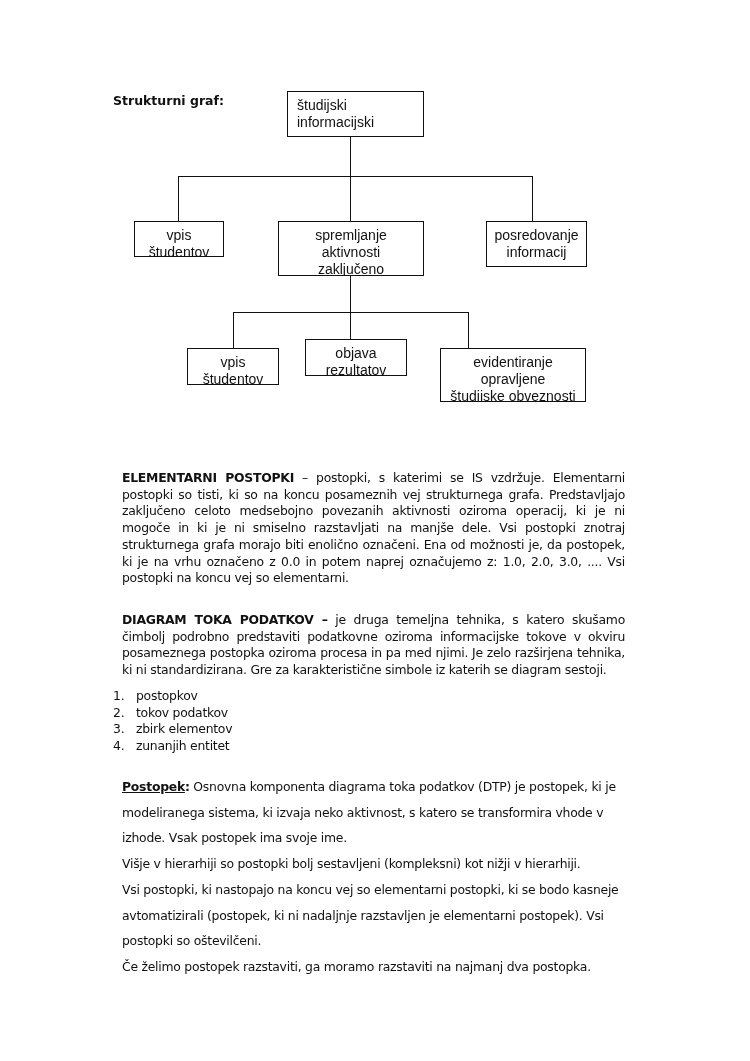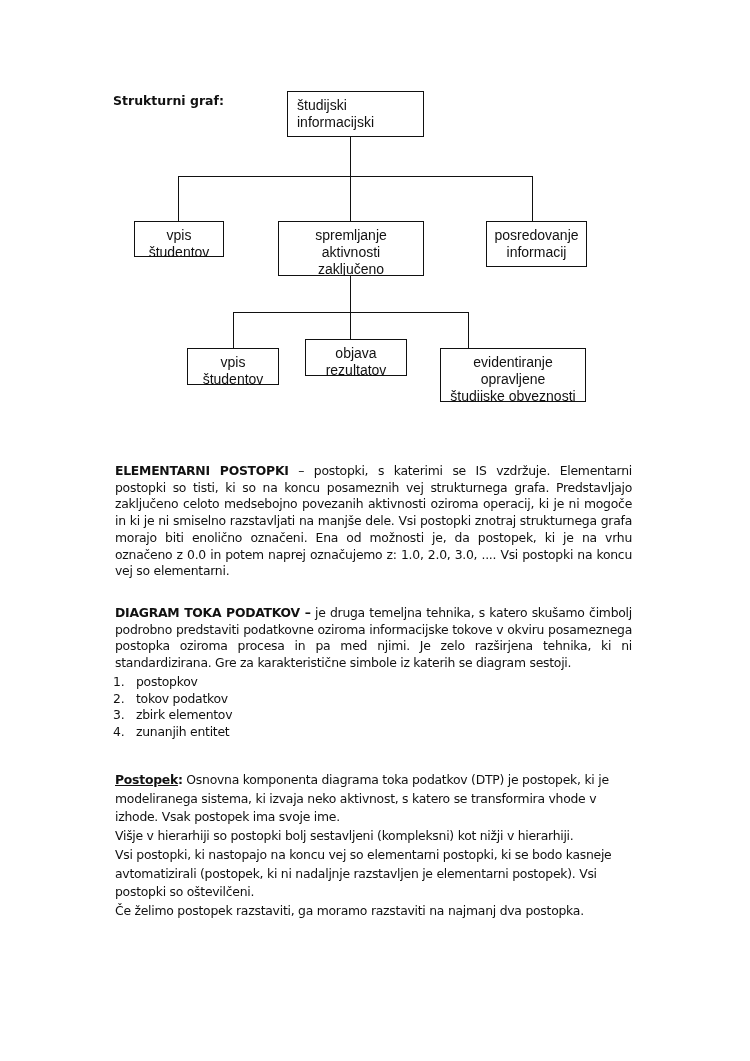--- a/index.html
+++ b/index.html
@@ -19,21 +19,21 @@
   .line { position: absolute; background: #111; }
   .hline { height: 1.3px; }
   .vline { width: 1.3px; }
 
   .text {
     position: absolute; left: 113px; width: 521px;
     font-family: "DejaVu Sans", sans-serif; font-size: 12.4px; line-height: 16.7px;
     letter-spacing: -0.25px;
   }
   .justify { text-align: justify; }
-  .text p { margin: 2px; }
+  .text p { margin: 9px; }
   .b { font-weight: bold; }
   .u { text-decoration: underline; }
   .list { list-style: none; margin: 0; padding: 0; }
   .list li { display: flex; }
   .list .num { width: 23px; flex: none; }
 </style>
 </head>
 <body>
 
 <div class="abs heading-label">Strukturni graf:</div>

